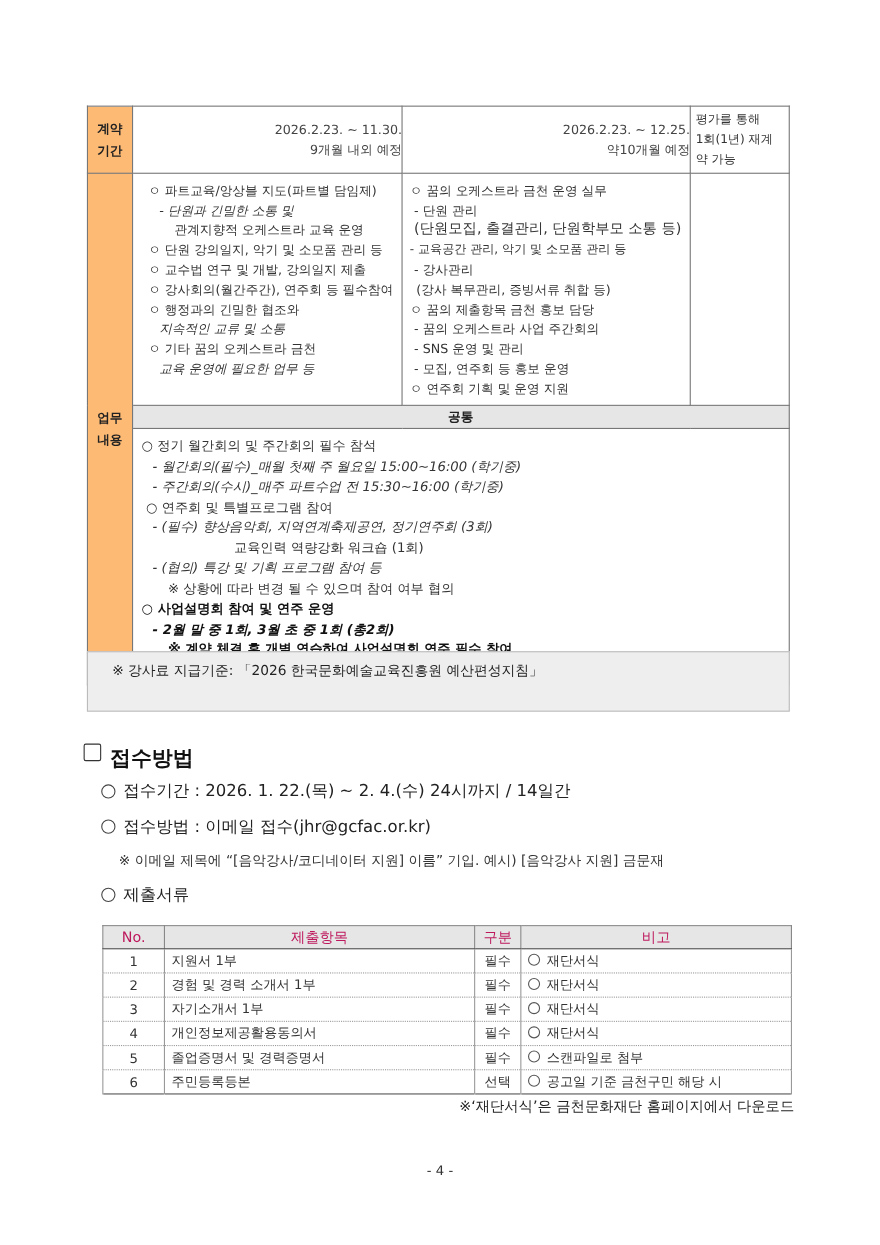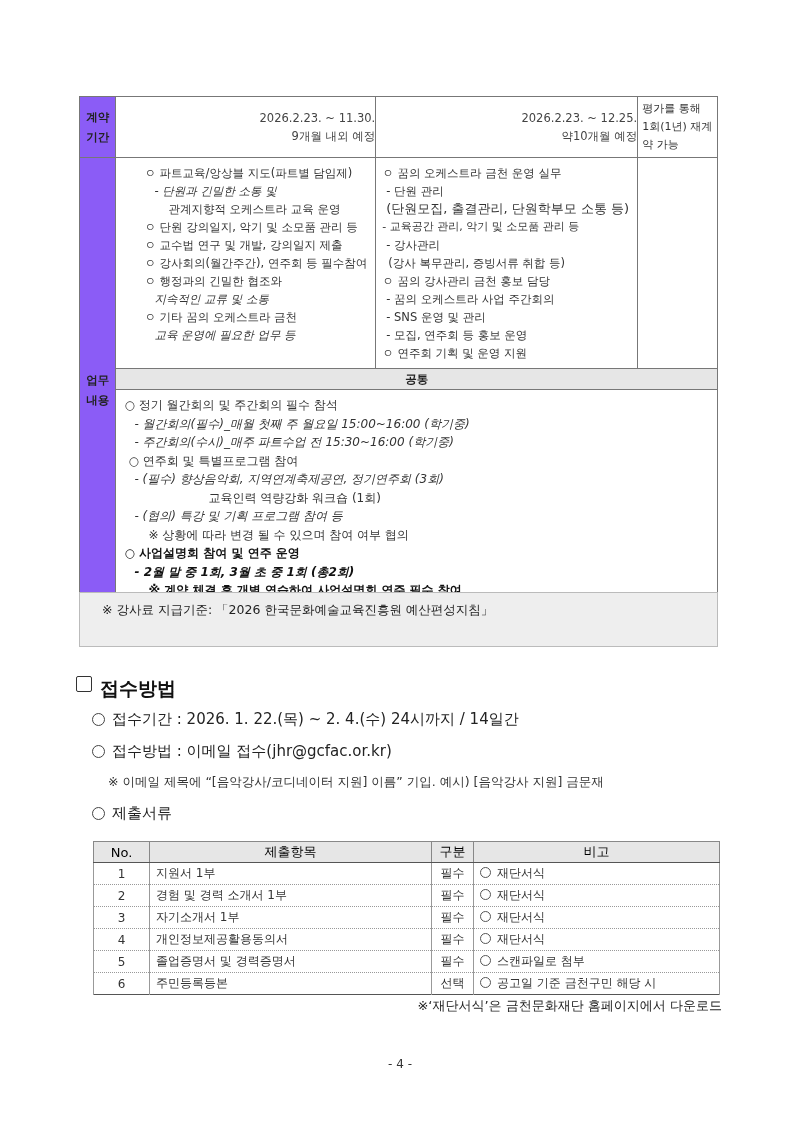--- a/index.html
+++ b/index.html
@@ -19,42 +19,42 @@
     border-collapse: collapse;
     border: 1.5px solid #555;
   }
   .duty-table td {
     border: 1px solid #777;
     vertical-align: top;
     font-size: 11.5px;
     line-height: 18px;
   }
   .hdr-cell {
-    background: #8b5cf6;
+    background: #fdba74;
     width: 56px;
     font-weight: bold;
     font-size: 12.5px;
     text-align: center;
     vertical-align: middle !important;
     line-height: 20px !important;
     color: #222;
   }
   .period-cell {
     text-align: right;
     vertical-align: middle !important;
     color: #444;
     padding: 3px 0;
   }
   .period-note {
     color: #333;
     padding: 3px 4px !important;
     vertical-align: middle !important;
     font-size: 11px !important;
   }
-  .list-cell { padding: 6px 8px 6px 28px; color: #333; }
+  .list-cell { padding: 6px 8px 6px 14px; color: #333; }
   .list-cell .ln { white-space: nowrap; }
   .ind1 { padding-left: 10px; font-style: italic; }
   .ind2 { padding-left: 24px; }
   .ind3 { padding-left: 84px; }
   .common-hdr {
     background: #e6e6e6;
     text-align: center;
     font-weight: bold;
     font-size: 12px;
     padding: 1px 0;
@@ -125,21 +125,21 @@
     font-size: 12px;
     color: #333;
   }
   .doc-table th {
     background: #e6e6e6;
     font-weight: normal;
     height: 21px;
     border: 1px solid #888;
     border-bottom: 1.5px solid #555;
     font-size: 13px;
-    color: #000000;
+    color: #be185d;
   }
   .doc-table td {
     height: 22px;
     border-left: 1px solid #999;
     border-right: 1px solid #999;
     border-bottom: 1px dotted #999;
     padding: 0 6px;
   }
   .doc-table td.c { text-align: center; }
   .col-no { width: 56px; }
@@ -213,21 +213,21 @@
       <div class="ln">ㅇ 기타 꿈의 오케스트라 금천</div>
       <div class="ln ind1">교육 운영에 필요한 업무 등</div>
     </td>
     <td class="list-cell" style="padding-left:6px">
       <div class="ln">ㅇ 꿈의 오케스트라 금천 운영 실무</div>
       <div class="ln" style="padding-left:4px">- 단원 관리</div>
       <div class="ln" style="padding-left:4px;font-size:13px">(단원모집, 출결관리, 단원학부모 소통 등)</div>
       <div class="ln" style="font-size:11px">- 교육공간 관리, 악기 및 소모품 관리 등</div>
       <div class="ln" style="padding-left:4px">- 강사관리</div>
       <div class="ln" style="padding-left:6px">(강사 복무관리, 증빙서류 취합 등)</div>
-      <div class="ln">ㅇ 꿈의 강사관리 금천 홍보 담당</div>
+      <div class="ln">ㅇ 꿈의 제출항목 금천 홍보 담당</div>
       <div class="ln" style="padding-left:4px">- 꿈의 오케스트라 사업 주간회의</div>
       <div class="ln" style="padding-left:4px">- SNS 운영 및 관리</div>
       <div class="ln" style="padding-left:4px">- 모집, 연주회 등 홍보 운영</div>
       <div class="ln">ㅇ 연주회 기획 및 운영 지원</div>
     </td>
     <td></td>
   </tr>
   <tr style="height:20px">
     <td class="common-hdr" colspan="3">공통</td>
   </tr>

